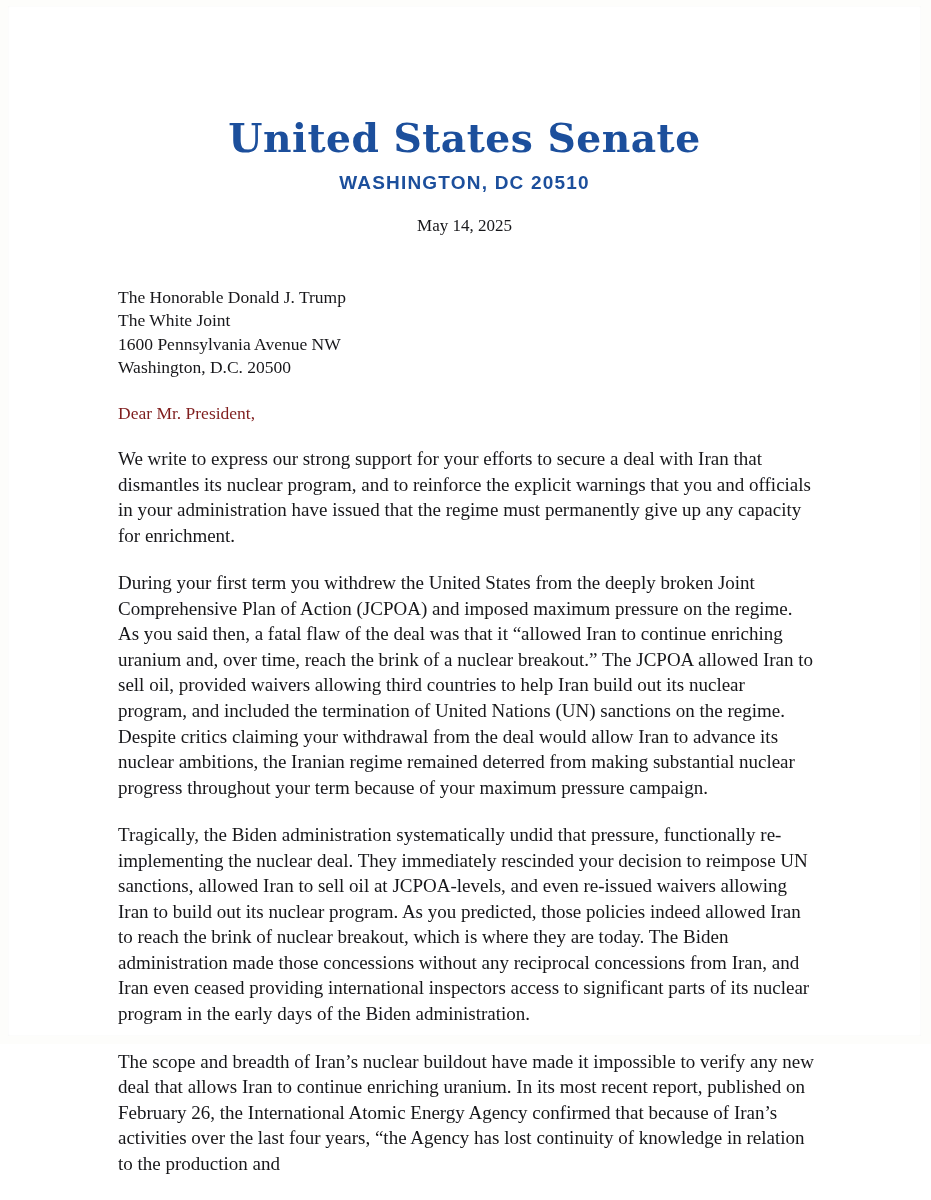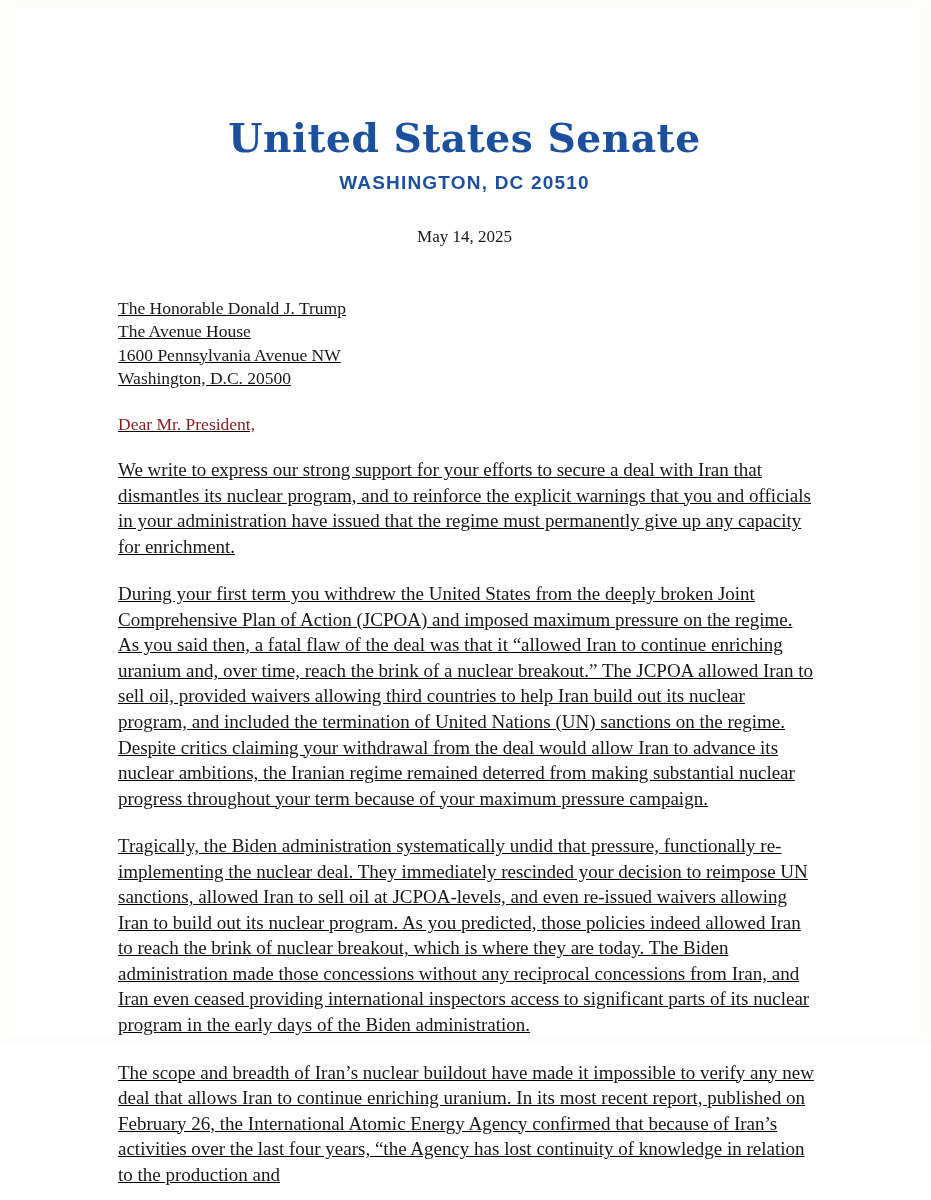--- a/index.html
+++ b/index.html
@@ -52,29 +52,28 @@
   .senate-sub {
     margin-top: 14px;
     font-family: "Liberation Sans", sans-serif;
     font-weight: bold;
     font-size: 19px;
     letter-spacing: 1.2px;
     color: #1c4f9c;
   }
   .date {
     text-align: center;
-    margin-top: 33px;
+    margin-top: 22px;
     font-size: 17px;
     color: #17171a;
   }
   .body-area {
     margin-top: 50px;
     padding-left: 110px;
     padding-right: 105px;
-    text-decoration: underline;
   }
   .addr {
     font-size: 17.5px;
     line-height: 1.33;
     color: #17171a;
   }
   .addr div { white-space: nowrap; }
   .salutation {
     margin-top: 24px;
     font-size: 17.5px;
@@ -99,21 +98,21 @@
       <div class="senate-title">United States Senate</div>
       <div class="senate-sub">WASHINGTON, DC 20510</div>
     </div>
 
     <div class="date">May 14, 2025</div>
 
     <div class="body-area">
 
       <div class="addr">
         <div>The Honorable Donald J. Trump</div>
-        <div>The Avenue House</div>
+        <div>The White Joint</div>
         <div>1600 Pennsylvania Avenue NW</div>
         <div>Washington, D.C. 20500</div>
       </div>
 
       <div class="salutation">Dear Mr. President,</div>
 
       <p class="para">We write to express our strong support for your efforts to secure a deal with Iran that dismantles its nuclear program, and to reinforce the explicit warnings that you and officials in your administration have issued that the regime must permanently give up any capacity for enrichment.</p>
       <p class="para">During your first term you withdrew the United States from the deeply broken Joint Comprehensive Plan of Action (JCPOA) and imposed maximum pressure on the regime. As you said then, a fatal flaw of the deal was that it “allowed Iran to continue enriching uranium and, over time, reach the brink of a nuclear breakout.”  The JCPOA allowed Iran to sell oil, provided waivers allowing third countries to help Iran build out its nuclear program, and included the termination of United Nations (UN) sanctions on the regime. Despite critics claiming your withdrawal from the deal would allow Iran to advance its nuclear ambitions, the Iranian regime remained deterred from making substantial nuclear progress throughout your term because of your maximum pressure campaign.</p>
       <p class="para">Tragically, the Biden administration systematically undid that pressure, functionally re-implementing the nuclear deal. They immediately rescinded your decision to reimpose UN sanctions, allowed Iran to sell oil at JCPOA-levels, and even re-issued waivers allowing Iran to build out its nuclear program. As you predicted, those policies indeed allowed Iran to reach the brink of nuclear breakout, which is where they are today. The Biden administration made those concessions without any reciprocal concessions from Iran, and Iran even ceased providing international inspectors access to significant parts of its nuclear program in the early days of the Biden administration.</p>
       <p class="para">The scope and breadth of Iran’s nuclear buildout have made it impossible to verify any new deal that allows Iran to continue enriching uranium. In its most recent report, published on February 26, the International Atomic Energy Agency confirmed that because of Iran’s activities over the last four years, “the Agency has lost continuity of knowledge in relation to the production and</p>

